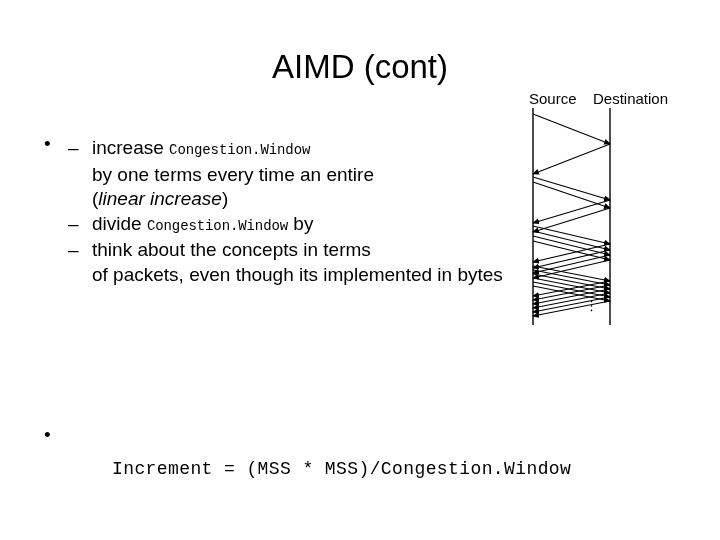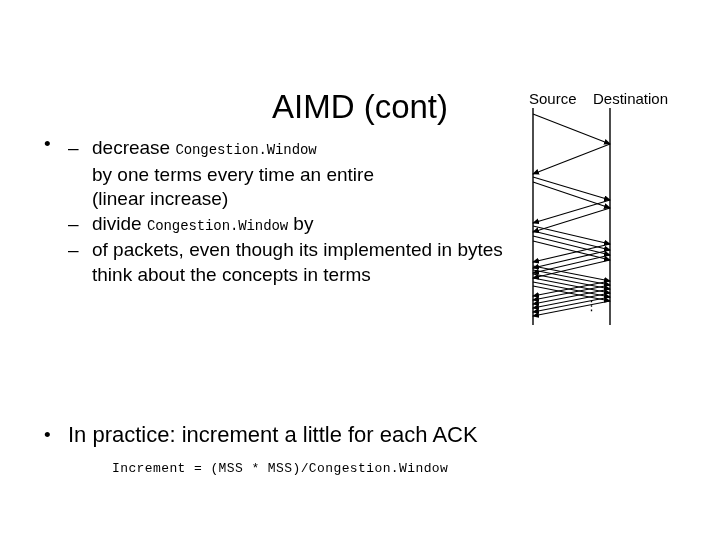--- a/index.html
+++ b/index.html
@@ -22,21 +22,20 @@
     position: absolute;
     left: 0;
     top: 48px;
     width: 720px;
     text-align: center;
     font-size: 33px;
     line-height: 38px;
     font-weight: normal;
     letter-spacing: 0px;
     color: #000000;
-    margin-top: 40px;
   }
 
   
   .body-block {
     position: absolute;
     left: 34px;
     top: 130px;
     width: 600px;
   }
 
@@ -74,20 +73,21 @@
   .l2 .cont {
     display: block;
   }
 
   code, .mono {
     font-family: "Liberation Mono", "DejaVu Sans Mono", monospace;
     font-size: 14px;
     letter-spacing: -0.1px;
   }
   .ital {
+    font-style: italic;
   }
 
   
   #practice-line {
     position: absolute;
     left: 34px;
     top: 421px;
     width: 640px;
     font-size: 22px;
     line-height: 28px;
@@ -100,21 +100,21 @@
     top: 0;
     font-size: 19px;
     line-height: 28px;
   }
 
   
   .code-line {
     position: absolute;
     left: 112px;
     font-family: "Liberation Mono", "DejaVu Sans Mono", monospace;
-    font-size: 13px;
+    font-size: 18px;
     line-height: 22px;
     white-space: pre;
     letter-spacing: 0.4px;
   }
   #code-1 { top: 458px; }
   #code-2 { top: 491px; }
 
   
   #diagram {
     position: absolute;
@@ -157,41 +157,40 @@
   <div id="slide-title">AIMD (cont)</div>
 
   <div class="body-block">
 
     <div class="l1">
       <span class="bullet-mark">•</span>
     </div>
 
     <div class="l2">
       <span class="dash-mark">–</span>
-      <span class="cont"><span>decrease </span><code class="mono">Congestion.Window</code></span>
+      <span class="cont"><span>increase </span><code class="mono">Congestion.Window</code></span>
       <span class="cont">by one terms every time an entire</span>
       <span class="cont"><span>(</span><span class="ital">linear increase</span><span>)</span></span>
     </div>
 
     <div class="l2">
       <span class="dash-mark">–</span>
       <span class="cont"><span>divide </span><code class="mono">Congestion.Window</code><span> by</span></span>
     </div>
 
     <div class="l2">
       <span class="dash-mark">–</span>
+      <span class="cont">think about the concepts in terms</span>
       <span class="cont">of packets, even though its implemented in bytes</span>
-      <span class="cont">think about the concepts in terms</span>
     </div>
 
   </div>
 
   <div id="practice-line">
     <span class="bullet-mark">•</span>
-    <span>In practice: increment a little for each ACK</span>
   </div>
 
   <div class="code-line" id="code-1">Increment = (MSS * MSS)/Congestion.Window</div>
 
   <div id="diagram">
     <div class="dgm-label" id="label-source">Source</div>
     <div class="dgm-label" id="label-dest">Destination</div>
     <svg id="diagram-svg" width="160" height="240">
       <defs>
         <marker id="ah-r" markerWidth="7" markerHeight="7" refX="6" refY="3" orient="auto" markerUnits="userSpaceOnUse">

